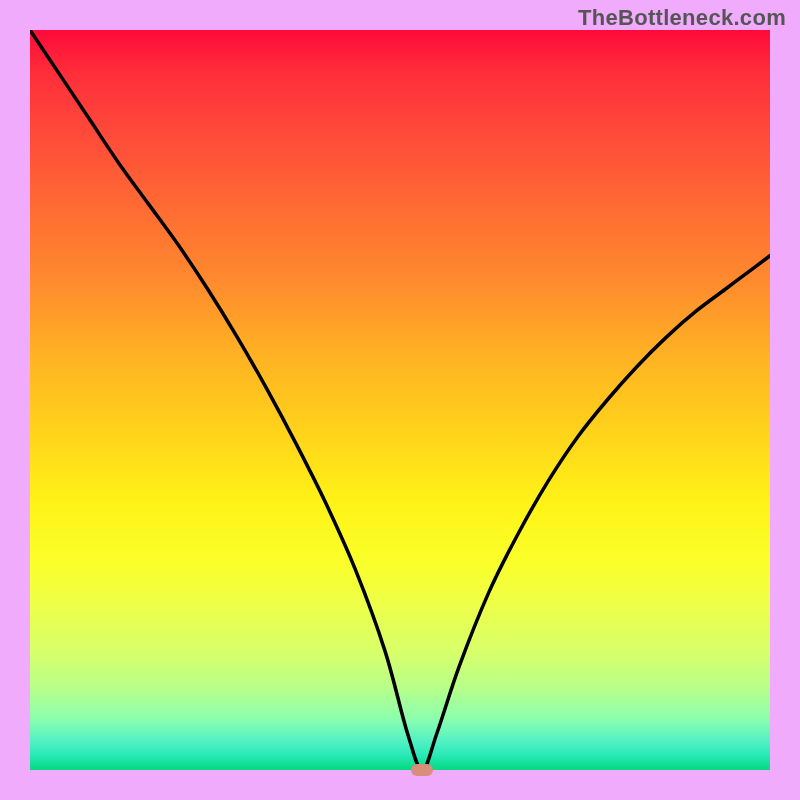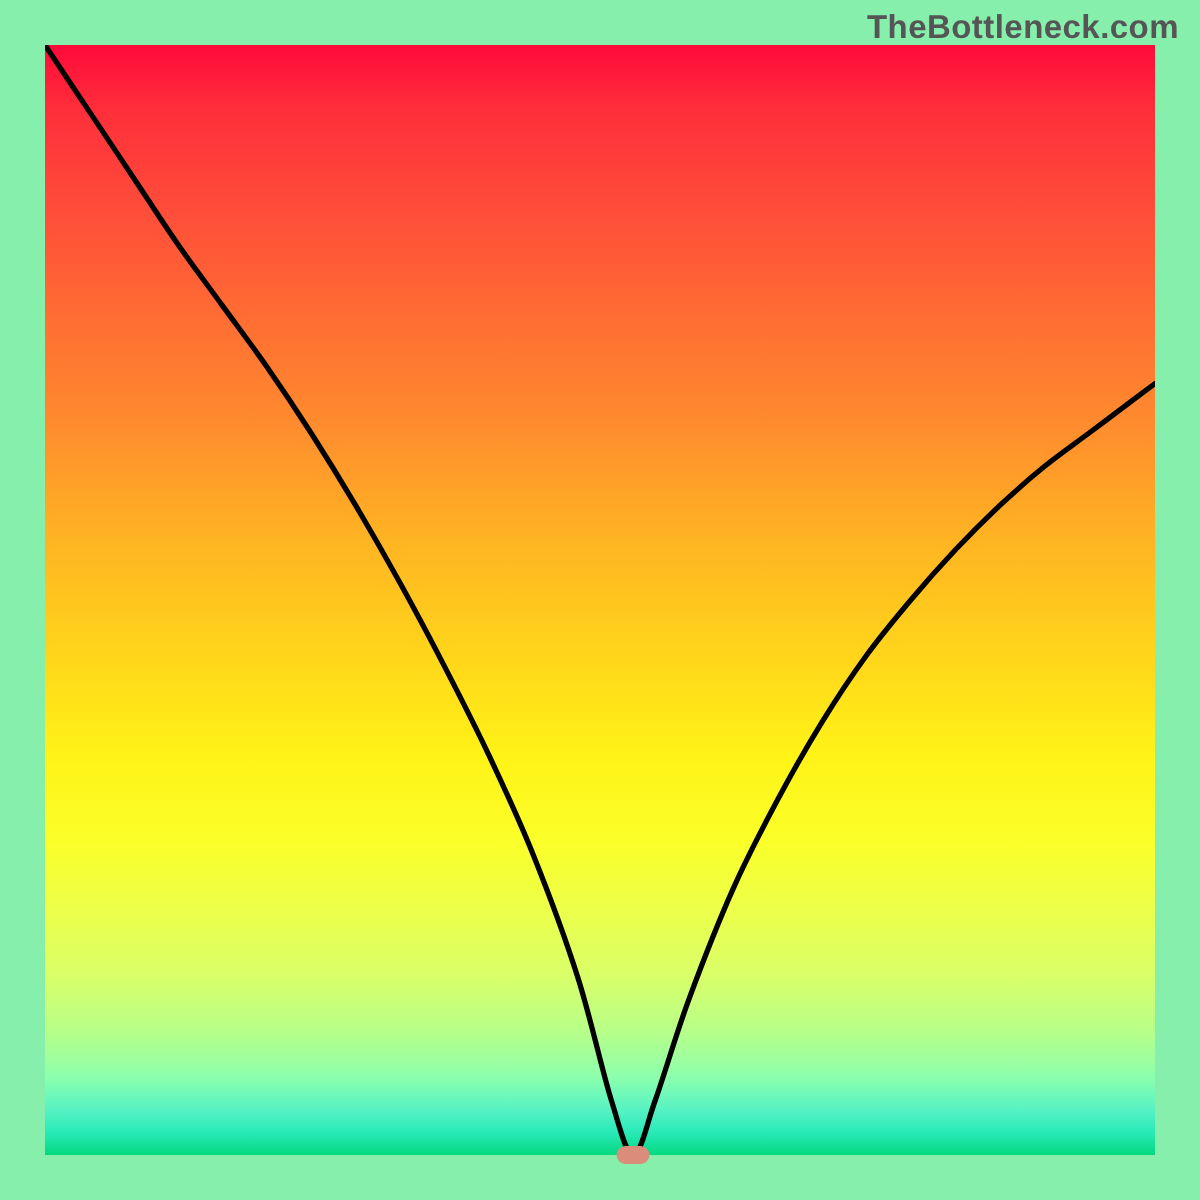--- a/index.html
+++ b/index.html
@@ -8,21 +8,21 @@
     width: 800px;
     height: 800px;
     background: #000;
     overflow: hidden;
     font-family: Arial, Helvetica, sans-serif;
   }
   .frame {
     position: relative;
     width: 800px;
     height: 800px;
-    background: #86efac;
+    background: #f0abfc;
   }
   .watermark {
     position: absolute;
     top: 5px;
     right: 14px;
     color: #555;
     font-size: 22px;
     font-weight: 600;
     letter-spacing: 0.3px;
     z-index: 10;

